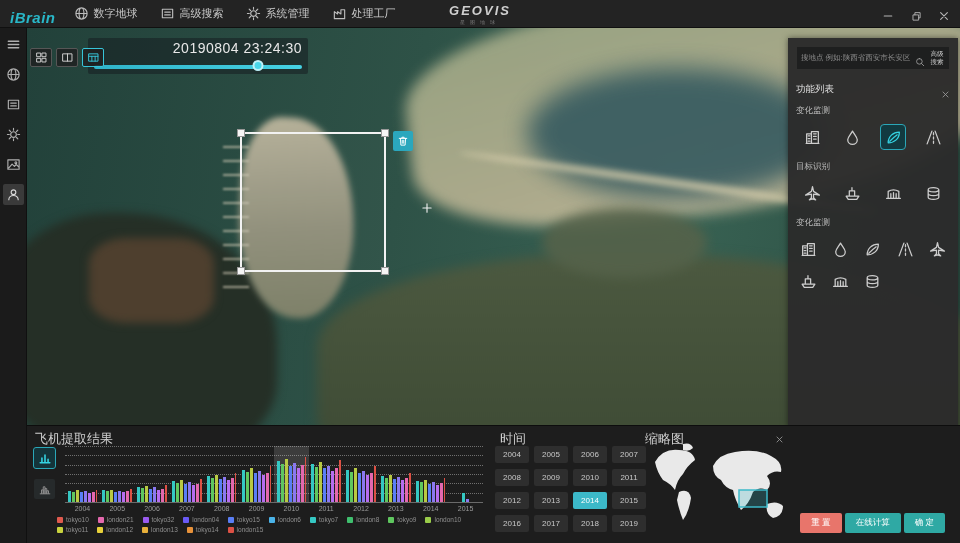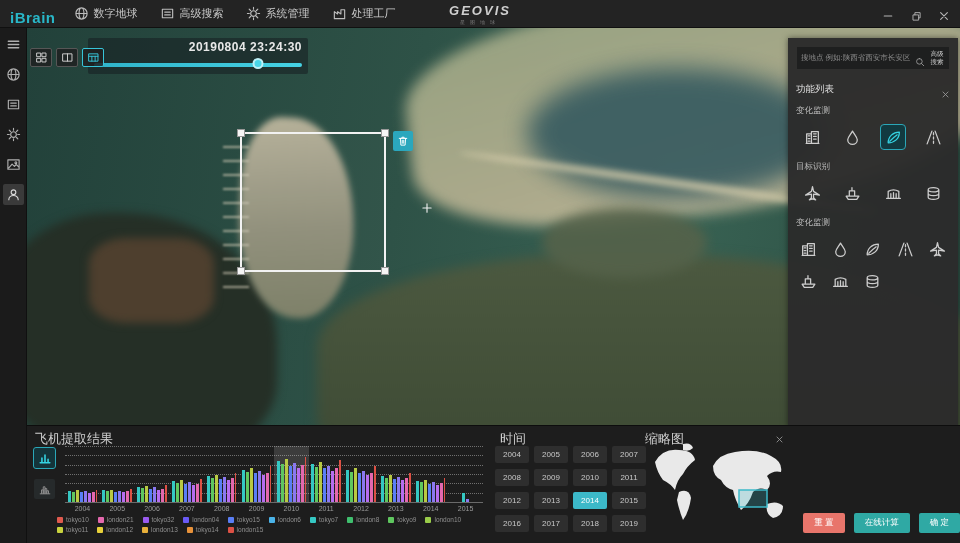--- a/index.html
+++ b/index.html
@@ -4,21 +4,21 @@
 <style>
   * { box-sizing: border-box; margin: 0; padding: 0; }
   html,body { width:960px; height:543px; overflow:hidden; background:#111;
     font-family:"Liberation Sans", sans-serif; }
   #stage { position:relative; width:960px; height:543px; background:#161616; }
 
   
   #topbar { position:absolute; left:0; top:0; width:960px; height:28px;
     background:#232323; display:flex; align-items:center; z-index:30;
     border-bottom:1px solid #101010; }
-  #logo { color:#29b7c8; font-size:15px; font-weight:bold; 
+  #logo { color:#29b7c8; font-size:15px; font-weight:bold; font-style:italic;
     margin:8px 18px 0 10px; letter-spacing:.5px; }
   .navitem { display:flex; align-items:center; gap:5px; color:#c8c8c8;
     font-size:11px; margin-right:22px; cursor:pointer; }
   .navitem .ic { width:15px; height:15px; color:#bdbdbd; }
   #brand { position:absolute; left:50%; transform:translateX(-50%); text-align:center; }
   #brand .b1 { color:#cfcfcf; font-size:13px; font-weight:bold; font-style:italic;
     letter-spacing:2px; }
   #brand .b2 { color:#7a7a7a; font-size:5px; letter-spacing:5px; margin-top:1px; }
   #winctl { position:absolute; right:10px; top:0; height:28px; display:flex;
     align-items:center; gap:16px; }
@@ -47,21 +47,21 @@
 
   #maptools { position:absolute; left:3px; top:20px; display:flex; gap:4px; z-index:6; }
   .maptool { width:22px; height:19px; background:rgba(30,32,33,.85);
     border:1px solid #565656; border-radius:2px; display:flex; align-items:center;
     justify-content:center; color:#cfcfcf; cursor:pointer; }
   .maptool.active { color:#37c4d8; border-color:#37c4d8; }
   .maptool svg { width:13px; height:13px; }
 
   #timeline { position:absolute; left:61px; top:10px; width:220px; height:36px;
     background:rgba(22,30,32,.55); border-radius:2px; z-index:5; padding:2px 6px; }
-  #timestamp { color:#e8e8e8; font-size:12px; text-align:right; letter-spacing:.5px;font-weight:bold; }
+  #timestamp { color:#e8e8e8; font-size:14px; text-align:right; letter-spacing:.5px; }
   #trackwrap { position:relative; margin-top:4px; height:12px; }
   #track { position:absolute; left:0; right:0; top:5px; height:4px; border-radius:2px;
     background:linear-gradient(90deg,#2fb3c9,#45d2e4); cursor:pointer; }
   #thumbdot { position:absolute; top:0; width:11px; height:11px; border-radius:50%;
     background:#49d6e8; border:2px solid #bdf1f8; transform:translateX(-50%); cursor:grab; }
 
   #selrect { position:absolute; border:2px solid #f2f2f2; z-index:4; cursor:move;
     background:rgba(255,255,255,0.02); }
   .handle { position:absolute; width:8px; height:8px; background:#f5f5f5;
     border:1px solid #999; }
@@ -127,21 +127,21 @@
     font-size:6.5px; cursor:pointer; }
   .lgswatch { width:6px; height:6px; border-radius:1px; }
 
   #yeargrid { position:absolute; left:468px; top:20px; display:grid;
     grid-template-columns:repeat(4,34px); grid-auto-rows:17px; gap:6px 5px; }
   .yearbtn { background:#2e2e2e; color:#c8c8c8; font-size:8px; display:flex;
     align-items:center; justify-content:center; border-radius:2px; cursor:pointer; }
   .yearbtn.active { background:#3cb9c9; color:#ffffff; }
 
   #worldmap { position:absolute; left:622px; top:14px; width:148px; height:96px; }
-  #actions { position:absolute; right:0; bottom:10px; display:flex; gap:9px; }
+  #actions { position:absolute; right:15px; bottom:10px; display:flex; gap:3px; }
   .abtn { border:none; border-radius:2px; color:#fff; font-size:8.5px;
     padding:4px 11px; cursor:pointer; font-family:"Liberation Sans",sans-serif; }
 </style>
 </head>
 <body>
 
 <div id="stage">
 
   <div id="topbar">
     <div id="logo">iBrain</div>

